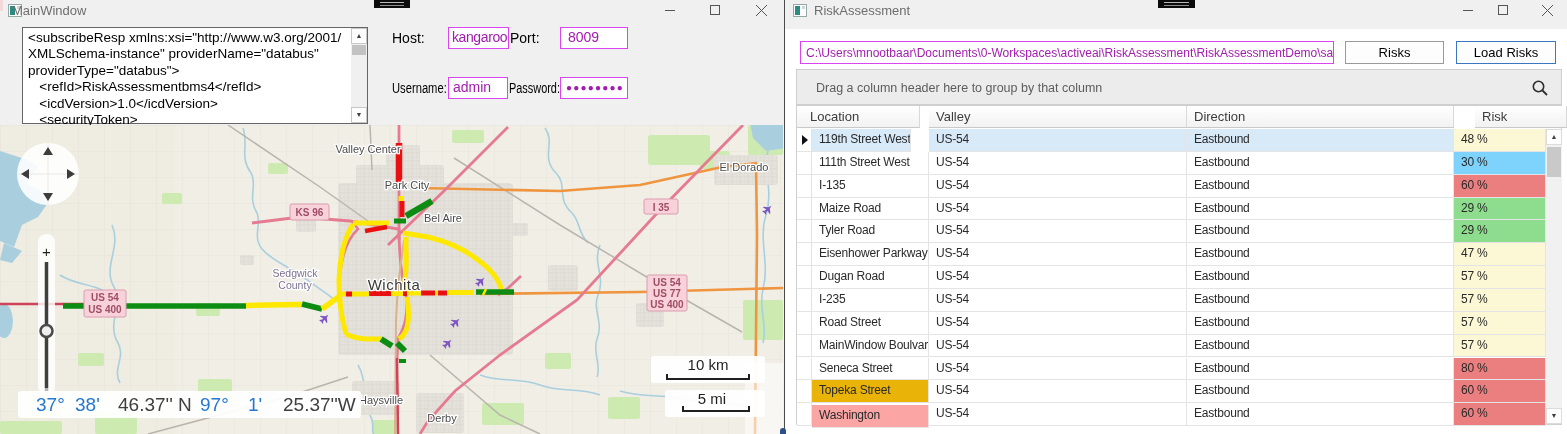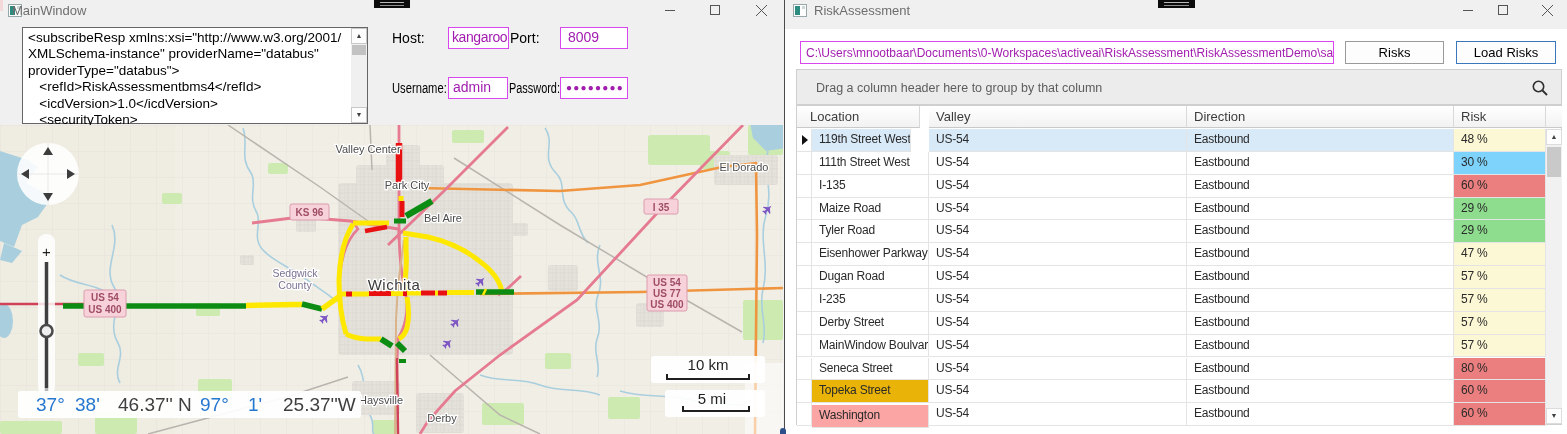--- a/index.html
+++ b/index.html
@@ -355,21 +355,21 @@
         </div>
         <div class="hdr" style="left:6px;width:117px;text-decoration:underline;">
           <span>Location</span>
         </div>
         <div class="hdr" style="left:132px;width:258px;">
           <span>Valley</span>
         </div>
         <div class="hdr" style="left:390px;width:267px;">
           <span>Direction</span>
         </div>
-        <div class="hdr" style="left:657px;width:92px;">
+        <div class="hdr" style="left:678px;width:92px;">
           <span>Risk</span>
         </div>
         <div class="hdr" style="left:749px;width:16px;border-right:none;"></div>
         <div class="cell" style="left:0;top:23px;width:15px;background:#fff;">
           <svg width="10" height="12" style="position:absolute;left:4px;top:5px;">
             <path d="M1 1 L7 6 L1 11 Z" fill="#111"></path>
           </svg>
         </div>
         <div class="cell" style="left:15px;top:23px;width:99px;background:#d8e9f8;">
           <span>119th Street West</span>
@@ -469,21 +469,21 @@
           <span>US-54</span>
         </div>
         <div class="cell" style="left:390px;top:182.95000000000002px;width:267px;background:#ffffff;">
           <span>Eastbound</span>
         </div>
         <div class="cell" style="left:657px;top:182.95000000000002px;width:92px;background:#fcf8d5;">
           <span>57 %</span>
         </div>
         <div class="cell" style="left:0;top:205.8px;width:15px;background:#fff;"></div>
         <div class="cell" style="left:15px;top:205.8px;width:117px;background:#ffffff;">
-          <span>Derby Street</span>
+          <span>Road Street</span>
         </div>
         <div class="cell" style="left:132px;top:205.8px;width:258px;background:#ffffff;">
           <span>US-54</span>
         </div>
         <div class="cell" style="left:390px;top:205.8px;width:267px;background:#ffffff;">
           <span>Eastbound</span>
         </div>
         <div class="cell" style="left:657px;top:205.8px;width:92px;background:#fcf8d5;">
           <span>57 %</span>
         </div>

